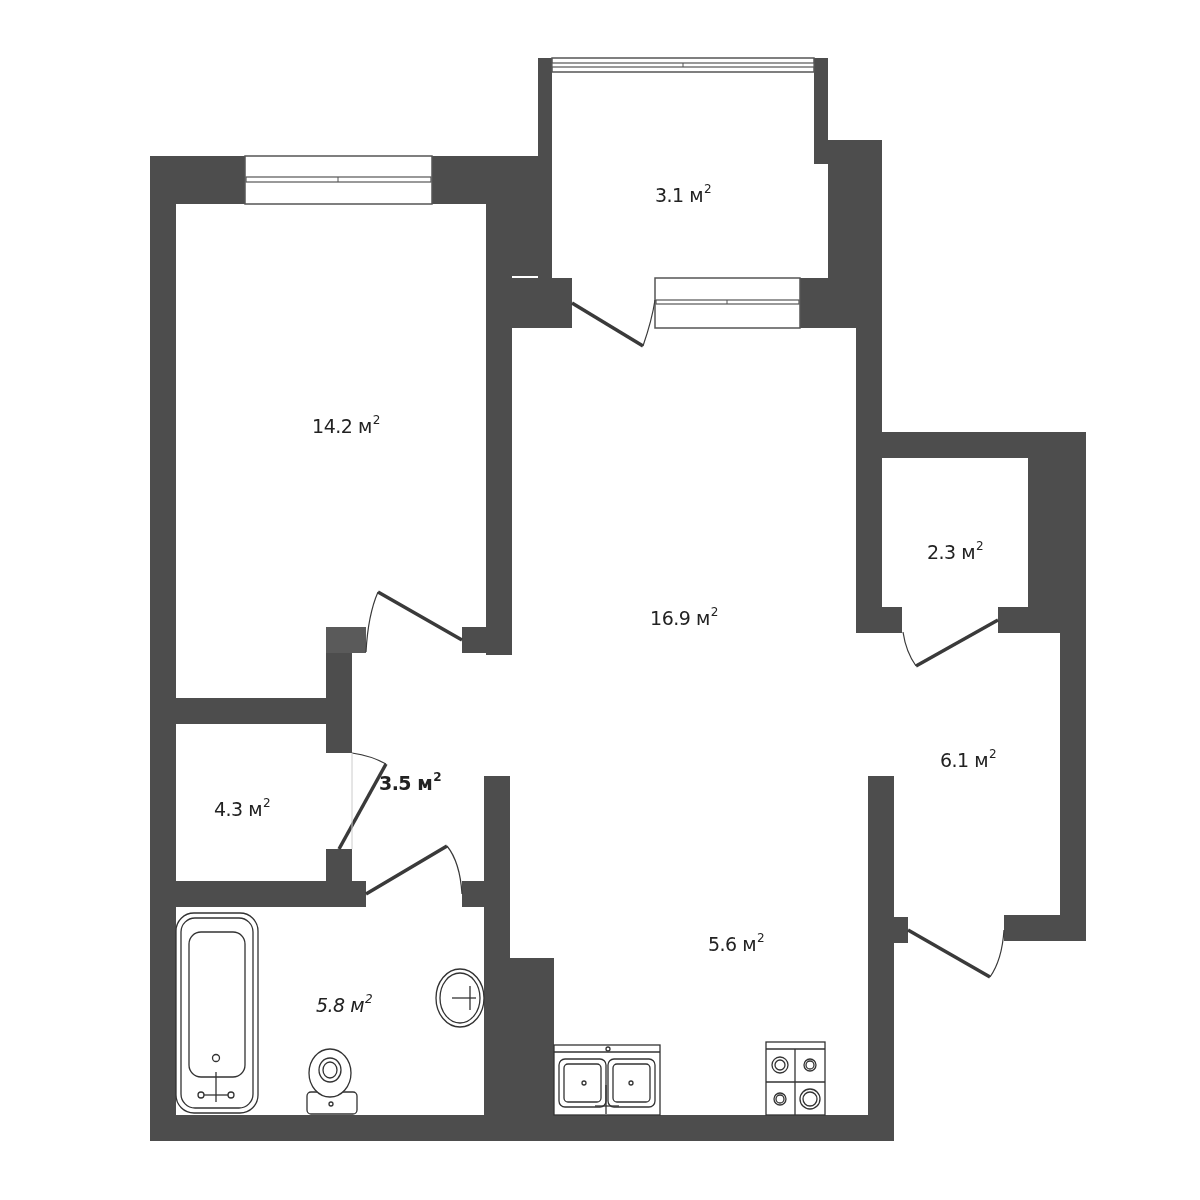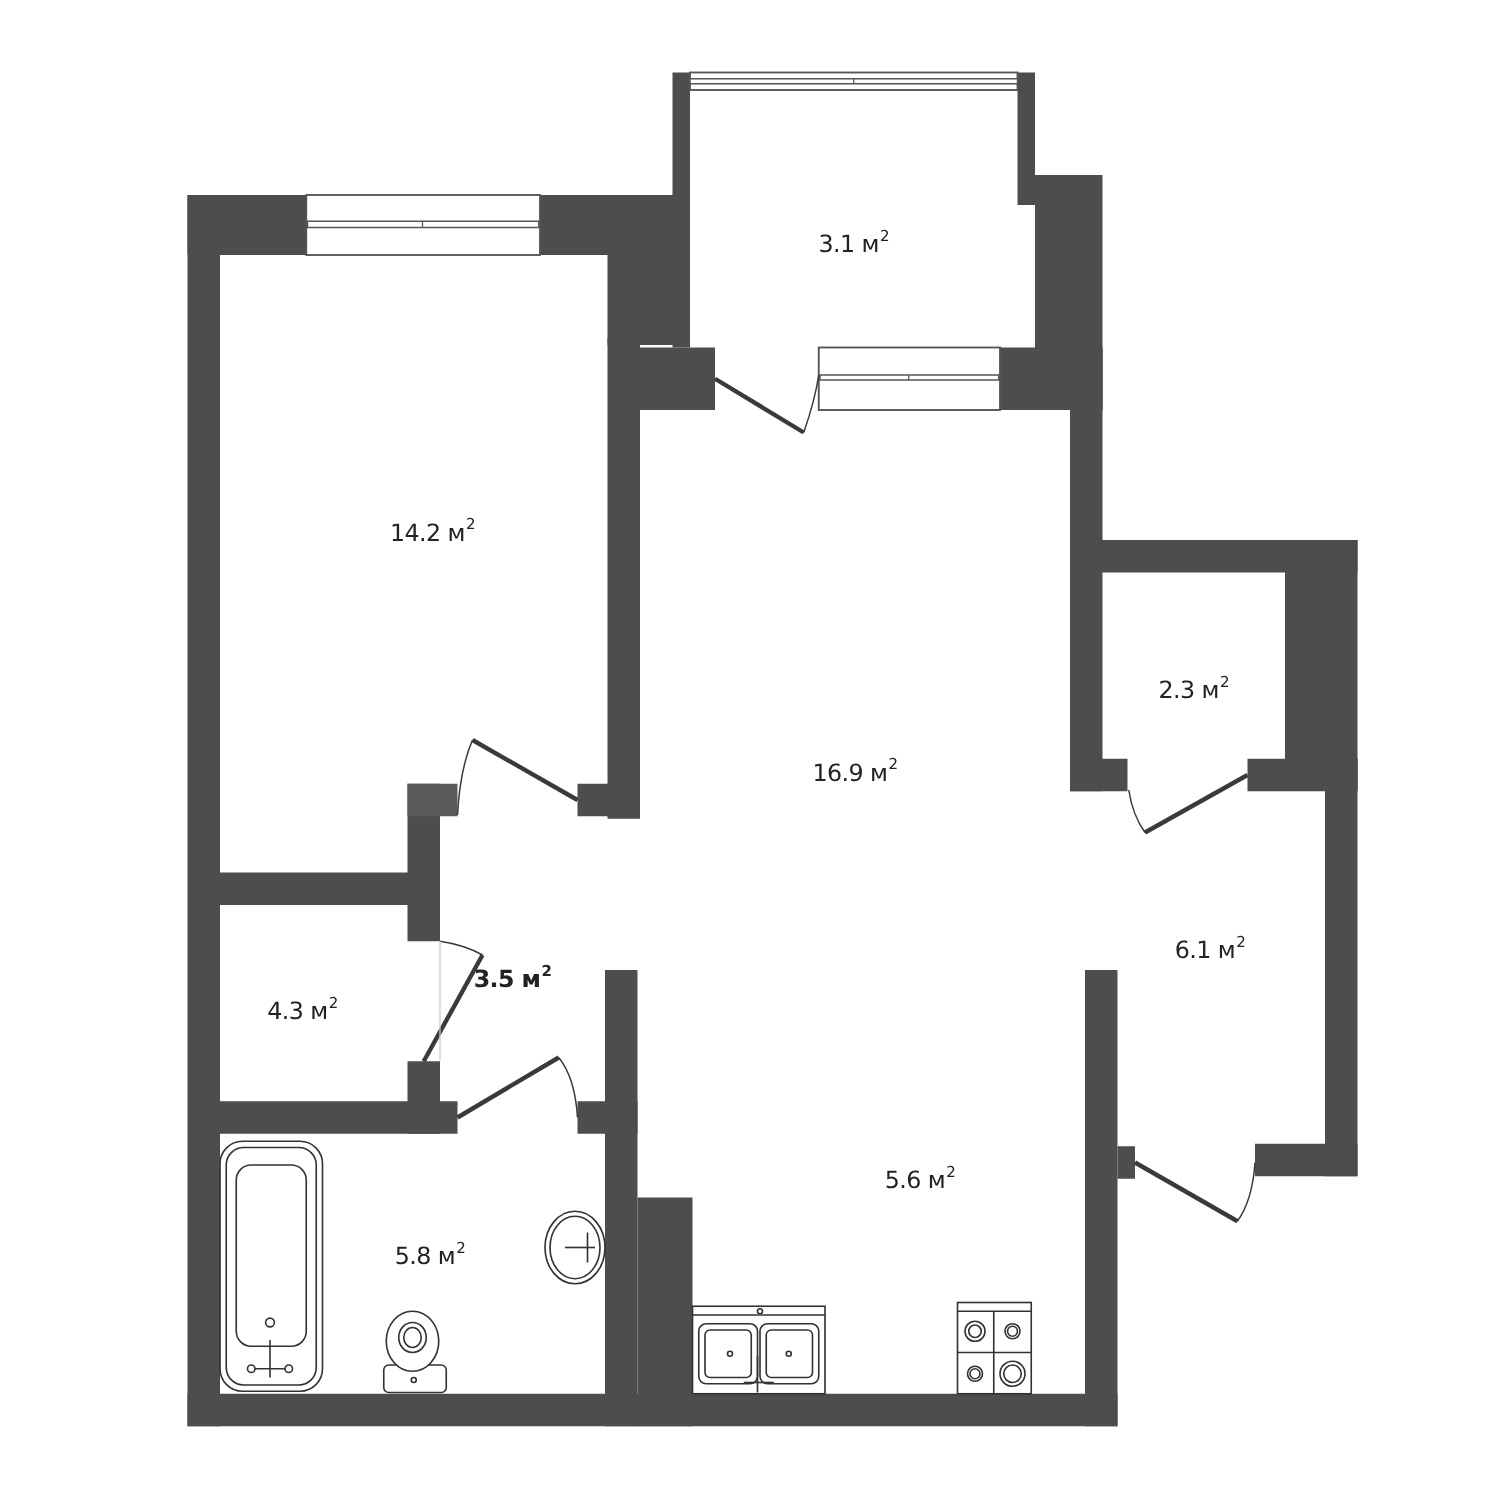--- a/index.html
+++ b/index.html
@@ -168,14 +168,14 @@
   </g>
 </svg>
 
 <div class="room-label" style="left:683px;top:194px;"><span>3.1</span> <span>м</span><sup>2</sup></div>
 <div class="room-label" style="left:346px;top:425px;"><span>14.2</span> <span>м</span><sup>2</sup></div>
 <div class="room-label" style="left:684px;top:617px;"><span>16.9</span> <span>м</span><sup>2</sup></div>
 <div class="room-label" style="left:955px;top:551px;"><span>2.3</span> <span>м</span><sup>2</sup></div>
 <div class="room-label" style="left:968px;top:759px;"><span>6.1</span> <span>м</span><sup>2</sup></div>
 <div class="room-label" style="left:410px;top:782px;font-weight:bold;"><span>3.5</span> <span>м</span><sup>2</sup></div>
 <div class="room-label" style="left:242px;top:808px;"><span>4.3</span> <span>м</span><sup>2</sup></div>
-<div class="room-label" style="left:344px;top:1004px;"><span>5.8</span> <span>м</span><sup>2</sup></div>
+<div class="room-label" style="left:344px;top:1004px;font-style:italic;"><span>5.8</span> <span>м</span><sup>2</sup></div>
 <div class="room-label" style="left:703px;top:943px;margin-left:33px;"><span>5.6</span> <span>м</span><sup>2</sup></div>
 
 </body></html>

